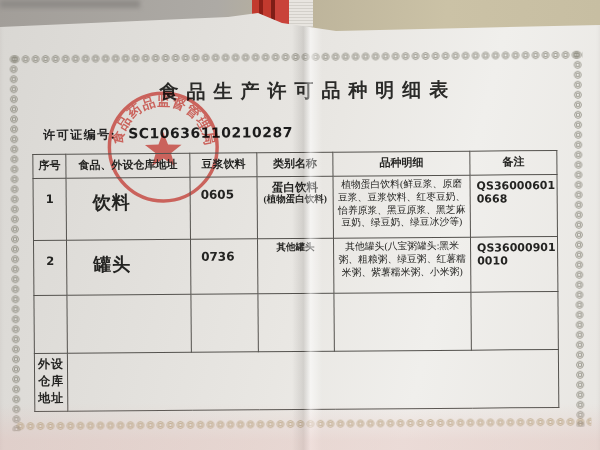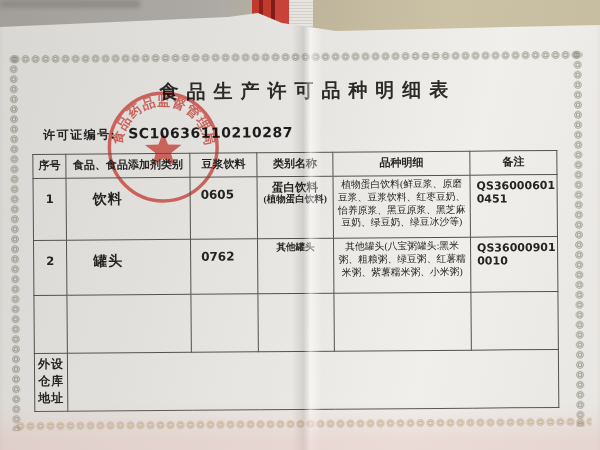--- a/index.html
+++ b/index.html
@@ -37,21 +37,21 @@
   .license .lbl{font-size:12px;font-weight:bold;letter-spacing:1.5px;color:#222;}
   .license .num{font-family:"DejaVu Sans",sans-serif;font-size:14px;font-weight:bold;letter-spacing:.5px;color:#1c1c1c;margin-left:12px;}
 
   .stamp{position:absolute;left:103px;top:84px;width:122px;height:122px;opacity:.82;mix-blend-mode:multiply;}
 
   table.grid{position:absolute;left:33px;top:152px;width:524px;border-collapse:collapse;table-layout:fixed;}
   table.grid td,table.grid th{border:1px solid #54524e;vertical-align:top;color:#242422;overflow:hidden;}
   table.grid{border:1.5px solid #4c4a46;}
   th{font-size:11px;font-weight:bold;text-align:center;padding:4px 1px 2px;line-height:13px;}
   td.no{text-align:center;font-family:"DejaVu Sans",sans-serif;font-weight:bold;font-size:11.5px;padding-top:13px;}
-  td.cat{font-size:14px;font-weight:bold;padding:12px 0 0 26px;letter-spacing:1px;}
+  td.cat{font-size:18px;font-weight:bold;padding:12px 0 0 26px;letter-spacing:1px;}
   td.code{font-family:"DejaVu Sans",sans-serif;font-weight:bold;font-size:12px;padding:10px 0 8px 10px;}
   td.name{text-align:center;padding-top:3px;}
   td.name .n1{display:block;font-size:11.5px;font-weight:bold;line-height:14px;}
   td.name .n2{display:block;font-size:9.5px;font-weight:bold;line-height:11px;}
   td.detail{font-size:9.8px;line-height:12.8px;text-align:center;padding:2px 3px 0;}
   td.remark{font-family:"DejaVu Sans",sans-serif;font-weight:bold;font-size:11px;line-height:13px;padding:4px 0 0 6px;margin-left:43px;}
   td.wh-label{font-size:12px;font-weight:bold;line-height:17px;text-align:center;padding:2px 3px;letter-spacing:1px;}
 </style>
 </head>
 <body>
@@ -91,44 +91,44 @@
           <col style="width:33px">
             <col style="width:124px">
             <col style="width:67px">
           <col style="width:76px">
             <col style="width:137px">
             <col style="width:87px">
         </colgroup>
         <tbody>
             <tr style="height:24px">
           <th>序号</th>
-          <th>食品、食品添加剂类别</th>
+          <th>食品、外设仓库地址</th>
           <th>豆浆饮料</th>
           <th>类别名称</th>
           <th>品种明细</th>
           <th>备注</th>
         </tr>
         <tr style="height:62px">
           <td class="no">1</td>
           <td class="cat">饮料</td>
           <td class="code">0605</td>
           <td class="name">
             <span class="n1">蛋白饮料</span>
             <span class="n2">(植物蛋白饮料)</span>
           </td>
           <td class="detail">植物蛋白饮料(鲜豆浆、原磨豆浆、豆浆饮料、红枣豆奶、怡养原浆、黑豆原浆、黑芝麻豆奶、绿豆奶、绿豆冰沙等)</td>
           <td class="remark">
             <span>QS36000601</span><br>
-            <span>0451</span>
+            <span>0668</span>
           </td>
         </tr>
         <tr style="height:55px">
           <td class="no">2</td>
           <td class="cat">罐头</td>
-          <td class="code">0762</td>
+          <td class="code">0736</td>
           <td class="name">
             <span class="n2">其他罐头</span>
           </td>
           <td class="detail">其他罐头(八宝粥罐头:黑米粥、粗粮粥、绿豆粥、红薯糯米粥、紫薯糯米粥、小米粥)</td>
           <td class="remark">
             <span>QS36000901</span><br>
             <span>0010</span>
           </td>
         </tr>
         <tr style="height:58px">

